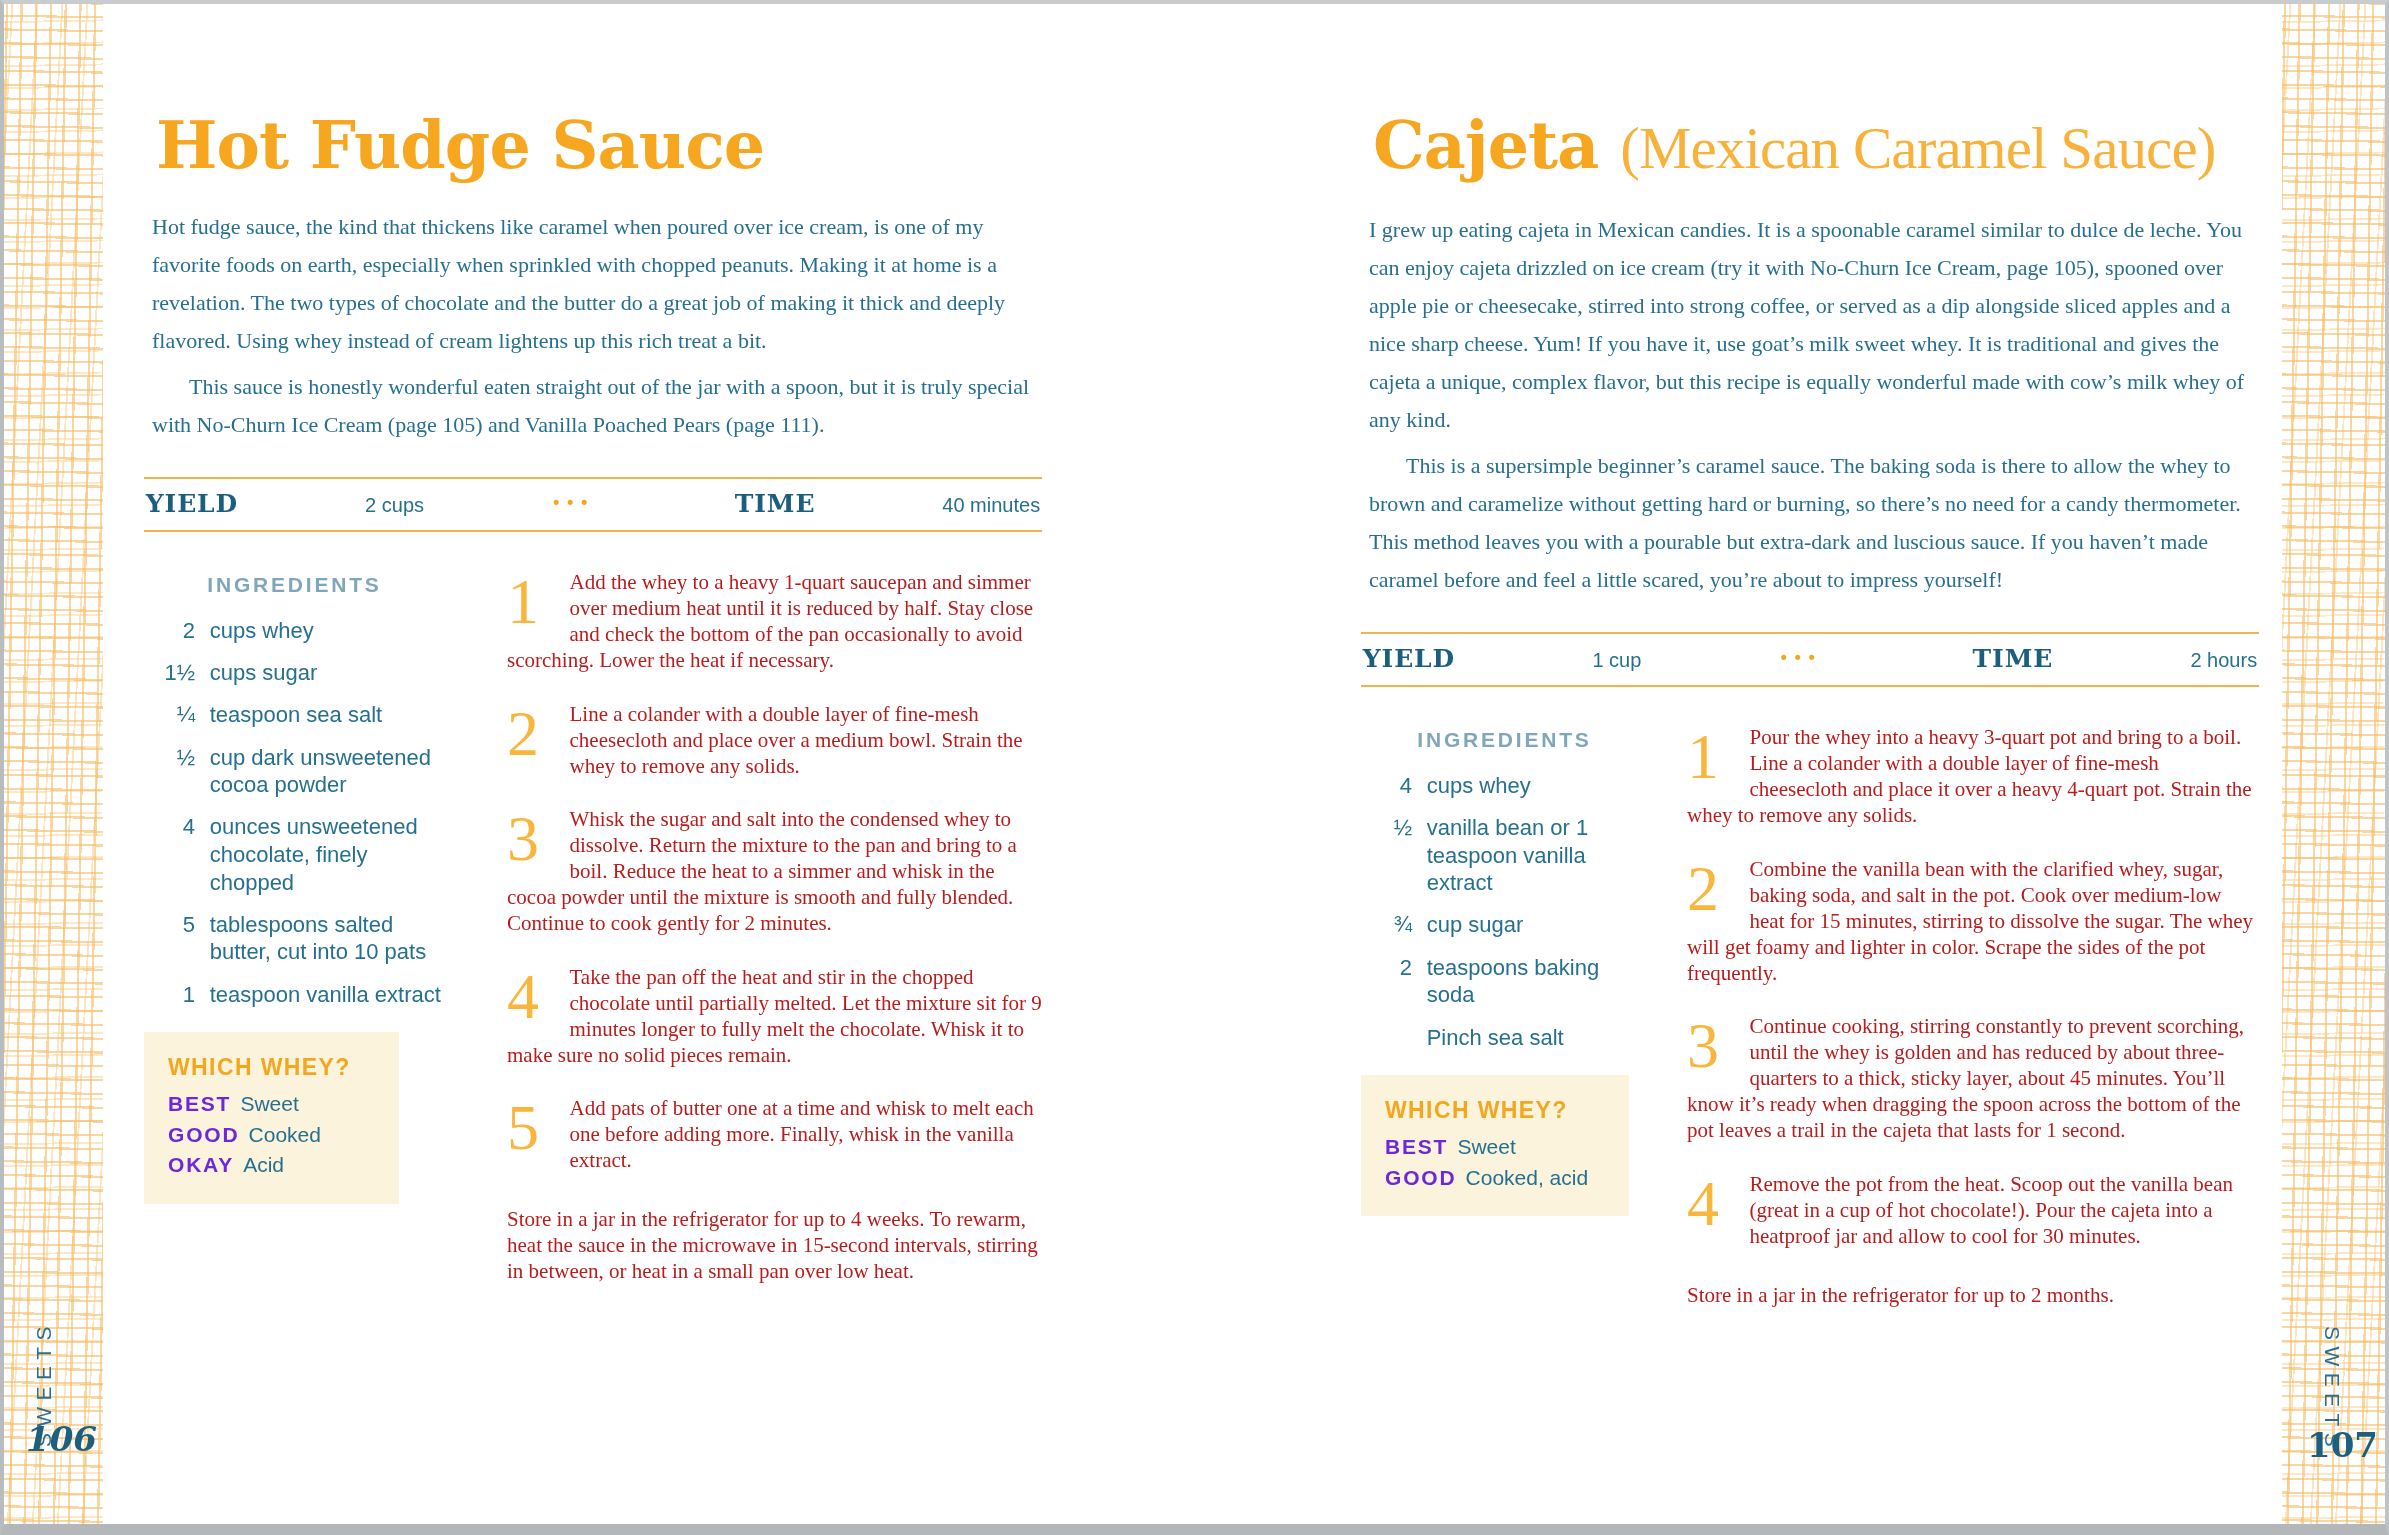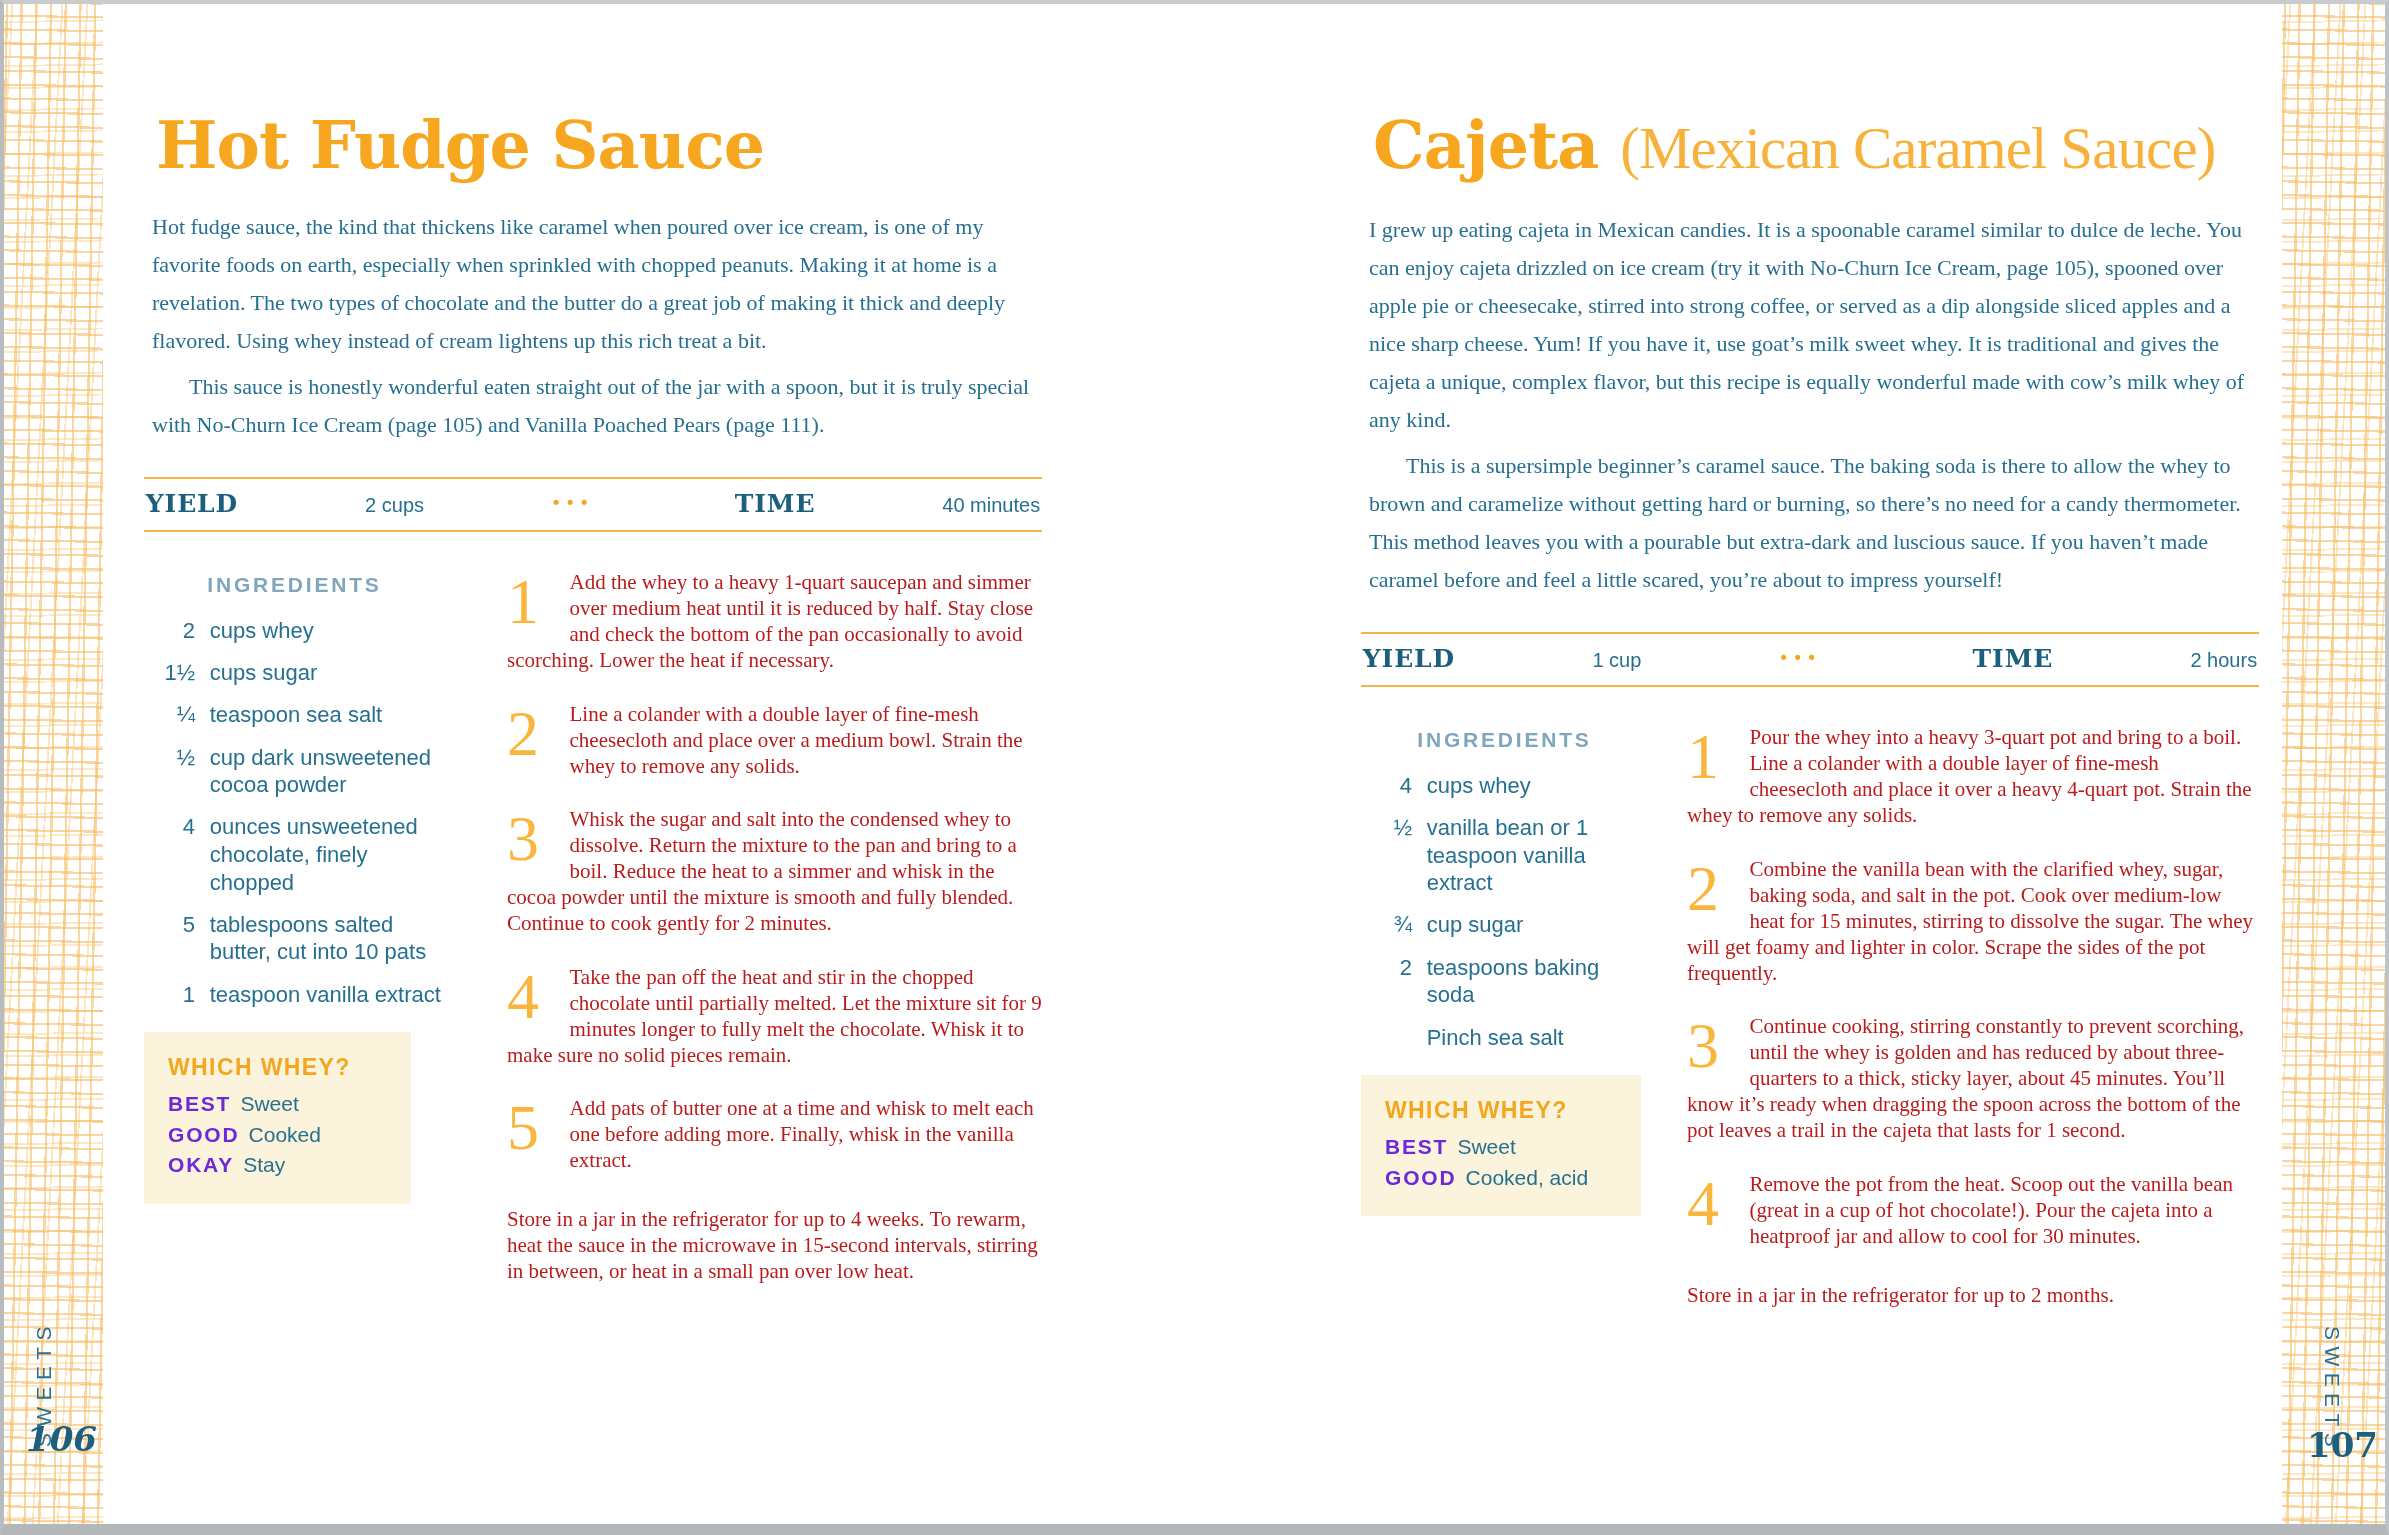--- a/index.html
+++ b/index.html
@@ -97,21 +97,21 @@
   }
   .ing-row {
     display:grid; grid-template-columns:51px 1fr; column-gap:14.7px;
     font-family:"Liberation Sans", sans-serif;
     font-size:22px; line-height:27.6px; color:#26708f;
     margin-bottom:14.7px;
   }
   .ing-qty { text-align:right; }
 
   .whey-box {
-    background:#fbf3dc; margin-top:24px; padding:22px 24px 20px 24px;
+    background:#fbf3dc; margin-top:24px; padding:22px 12px 20px 24px;
     font-family:"Liberation Sans", sans-serif;
   }
   .pg-left  .whey-box { width:219px; }
   .pg-right .whey-box { width:232px; }
   .whey-title {
     font-weight:bold; font-size:23px; letter-spacing:1.4px;
     color:#f2a71e; margin:0 0 11px 0;
   }
   .whey-row { font-size:21px; color:#26708f; margin-bottom:6.4px; }
   .whey-row .wl {
@@ -193,21 +193,21 @@
 
         <div class="whey-box">
           <h4 class="whey-title">WHICH WHEY?</h4>
           <div class="whey-row">
             <span class="wl">BEST</span><span>Sweet</span>
           </div>
           <div class="whey-row">
             <span class="wl">GOOD</span><span>Cooked</span>
           </div>
           <div class="whey-row">
-            <span class="wl">OKAY</span><span>Stay</span>
+            <span class="wl">OKAY</span><span>Acid</span>
           </div>
         </div>
       </div>
 
       <div class="col-steps">
         <div class="step">
           <span class="step-num">1</span><span class="step-text">Add the whey to a heavy 1-quart saucepan and simmer over medium heat until it is reduced by half. Stay close and check the bottom of the pan occasionally to avoid scorching. Lower the heat if necessary.</span>
         </div>
         <div class="step">
           <span class="step-num">2</span><span class="step-text">Line a colander with a double layer of fine-mesh cheesecloth and place over a medium bowl. Strain the whey to remove any solids.</span>

